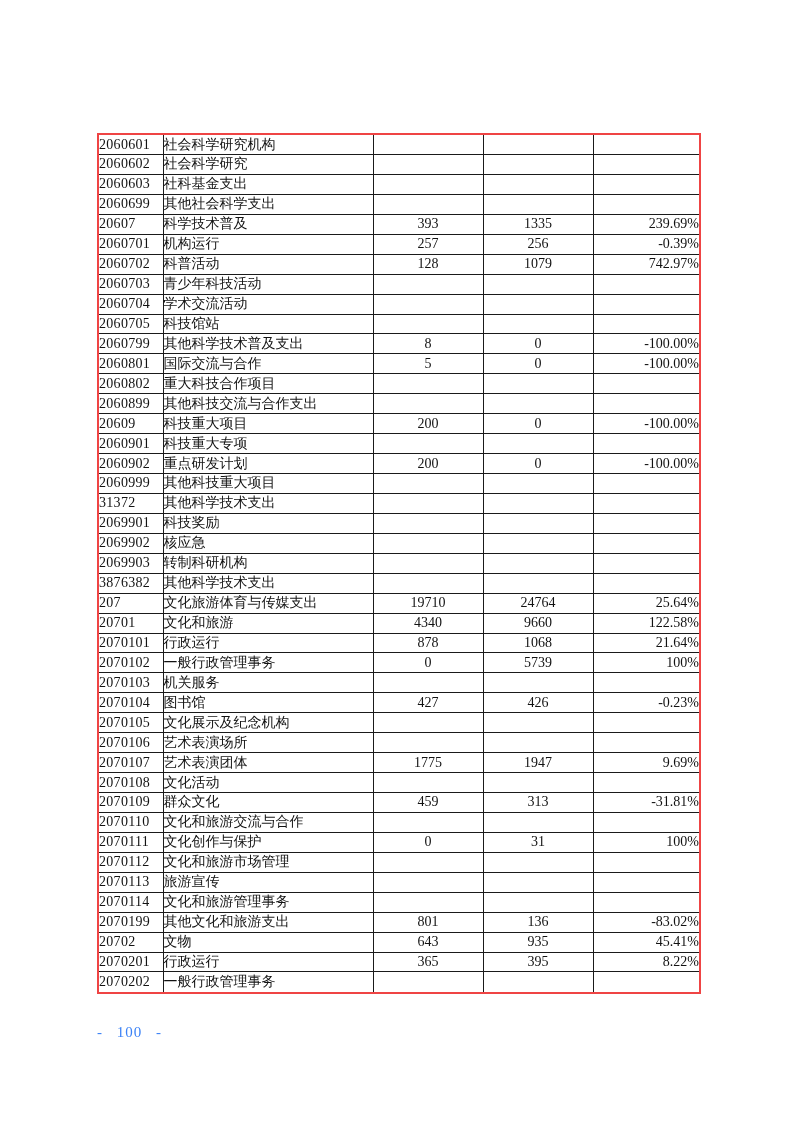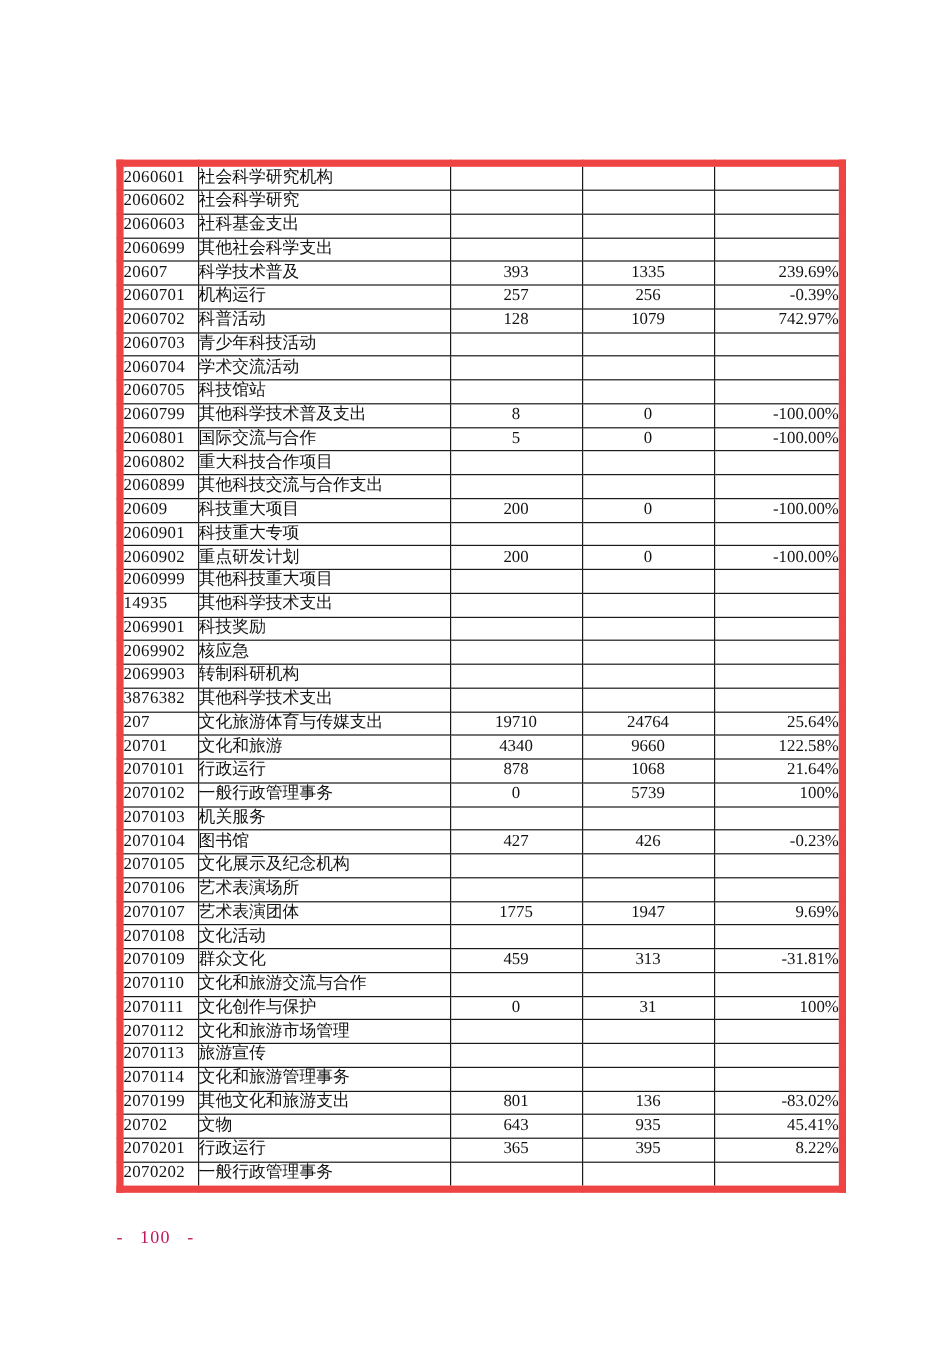--- a/index.html
+++ b/index.html
@@ -17,21 +17,21 @@
     overflow: hidden;
   }
   table.budget-table {
     position: absolute;
     left: 97px;
     top: 133px;
     width: 602px;
     height: 861px;
     border-collapse: collapse;
     table-layout: fixed;
-    border: 6px solid #ef4444;
+    border: 2px solid #ef4444;
   }
   table.budget-table td {
     border: 1px solid #1a1a1a;
     font-size: 14px;
     line-height: 1;
     padding: 0;
     vertical-align: middle;
     white-space: nowrap;
     overflow: hidden;
     height: 17px;
@@ -52,21 +52,21 @@
   td.c-pct {
     text-align: right;
   }
   .page-number {
     position: absolute;
     left: 97px;
     top: 1024px;
     font-size: 15px;
     letter-spacing: 1px;
     word-spacing: 9px;
-    color: #be185d;
+    color: #3b82f6;
   }
 </style>
 </head>
 <body>
 
 <div class="page">
 
   <table class="budget-table">
     <colgroup>
       <col style="width:65px">
@@ -215,21 +215,21 @@
 
   <tr>
     <td class="c-code">2060999</td>
     <td class="c-name">其他科技重大项目</td>
     <td class="c-num"></td>
     <td class="c-num"></td>
     <td class="c-pct"></td>
   </tr>
 
   <tr>
-    <td class="c-code">14935</td>
+    <td class="c-code">31372</td>
     <td class="c-name">其他科学技术支出</td>
     <td class="c-num"></td>
     <td class="c-num"></td>
     <td class="c-pct"></td>
   </tr>
 
   <tr>
     <td class="c-code">2069901</td>
     <td class="c-name">科技奖励</td>
     <td class="c-num"></td>

